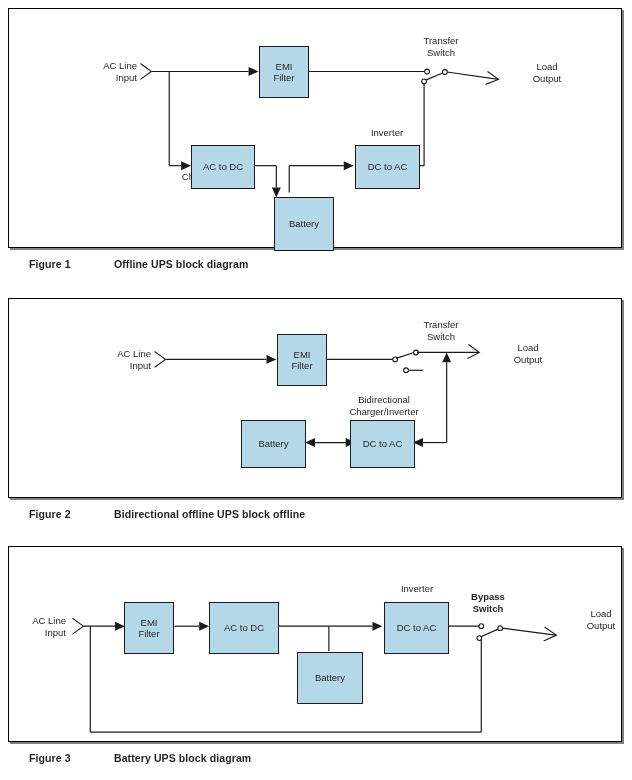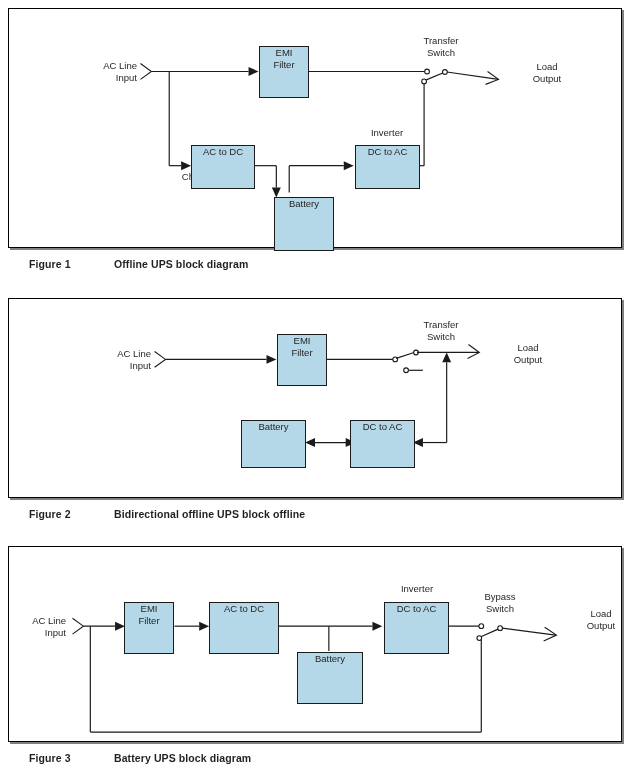--- a/index.html
+++ b/index.html
@@ -32,21 +32,21 @@
   .caption .cap-num{display:inline-block;width:85px;}
   .caption .cap-txt{display:inline-block;}
 
   
   .blk{
     position:absolute;
     background:#b5d8e8;
     border:1px solid #1b1b1b;
     box-sizing:border-box;
     display:flex;
-    align-items:flex-start;
+    align-items:center;
     justify-content:center;
     text-align:center;
     font-size:9.5px;
     line-height:11.5px;
     color:#231f20;
   }
   
   .lbl{
     position:absolute;
     font-size:9.5px;
@@ -174,20 +174,22 @@
 
       <div class="lbl left" style="left:52px;top:49px;width:90px;">AC Line
 Input</div>
 
       <div class="lbl" style="left:385px;top:20px;width:94px;">Transfer
 Switch</div>
 
       <div class="lbl rt" style="left:479px;top:43px;width:80px;">Load
 Output</div>
 
+      <div class="lbl" style="left:310px;top:95px;width:130px;">Bidirectional
+Charger/Inverter</div>
 
       <div class="blk" style="left:268px;top:35px;width:50px;height:52px;">
         <span style="white-space:pre-line;">EMI
 Filter</span>
       </div>
 
       <div class="blk" style="left:232px;top:121px;width:65px;height:48px;">
         <span style="white-space:pre-line;">Battery</span>
       </div>
 
@@ -232,21 +234,21 @@
 
         <line class="wire" x1="496" y1="82" x2="550" y2="89"></line>
         <polyline class="wire-thin" points="539,81 551,89 538,95"></polyline>
       </svg>
 
       <div class="lbl left" style="left:-5px;top:68px;width:62px;">AC Line
 Input</div>
 
       <div class="lbl" style="left:368px;top:36px;width:80px;">Inverter</div>
 
-      <div class="lbl" style="left:448px;top:44px;width:86px;">Bypass
+      <div class="lbl" style="left:436px;top:44px;width:86px;font-weight:bold;">Bypass
 Switch</div>
 
       <div class="lbl rt" style="left:557px;top:61px;width:70px;">Load
 Output</div>
 
       <div class="blk" style="left:115px;top:55px;width:50px;height:52px;">
         <span style="white-space:pre-line;">EMI
 Filter</span>
       </div>
 

